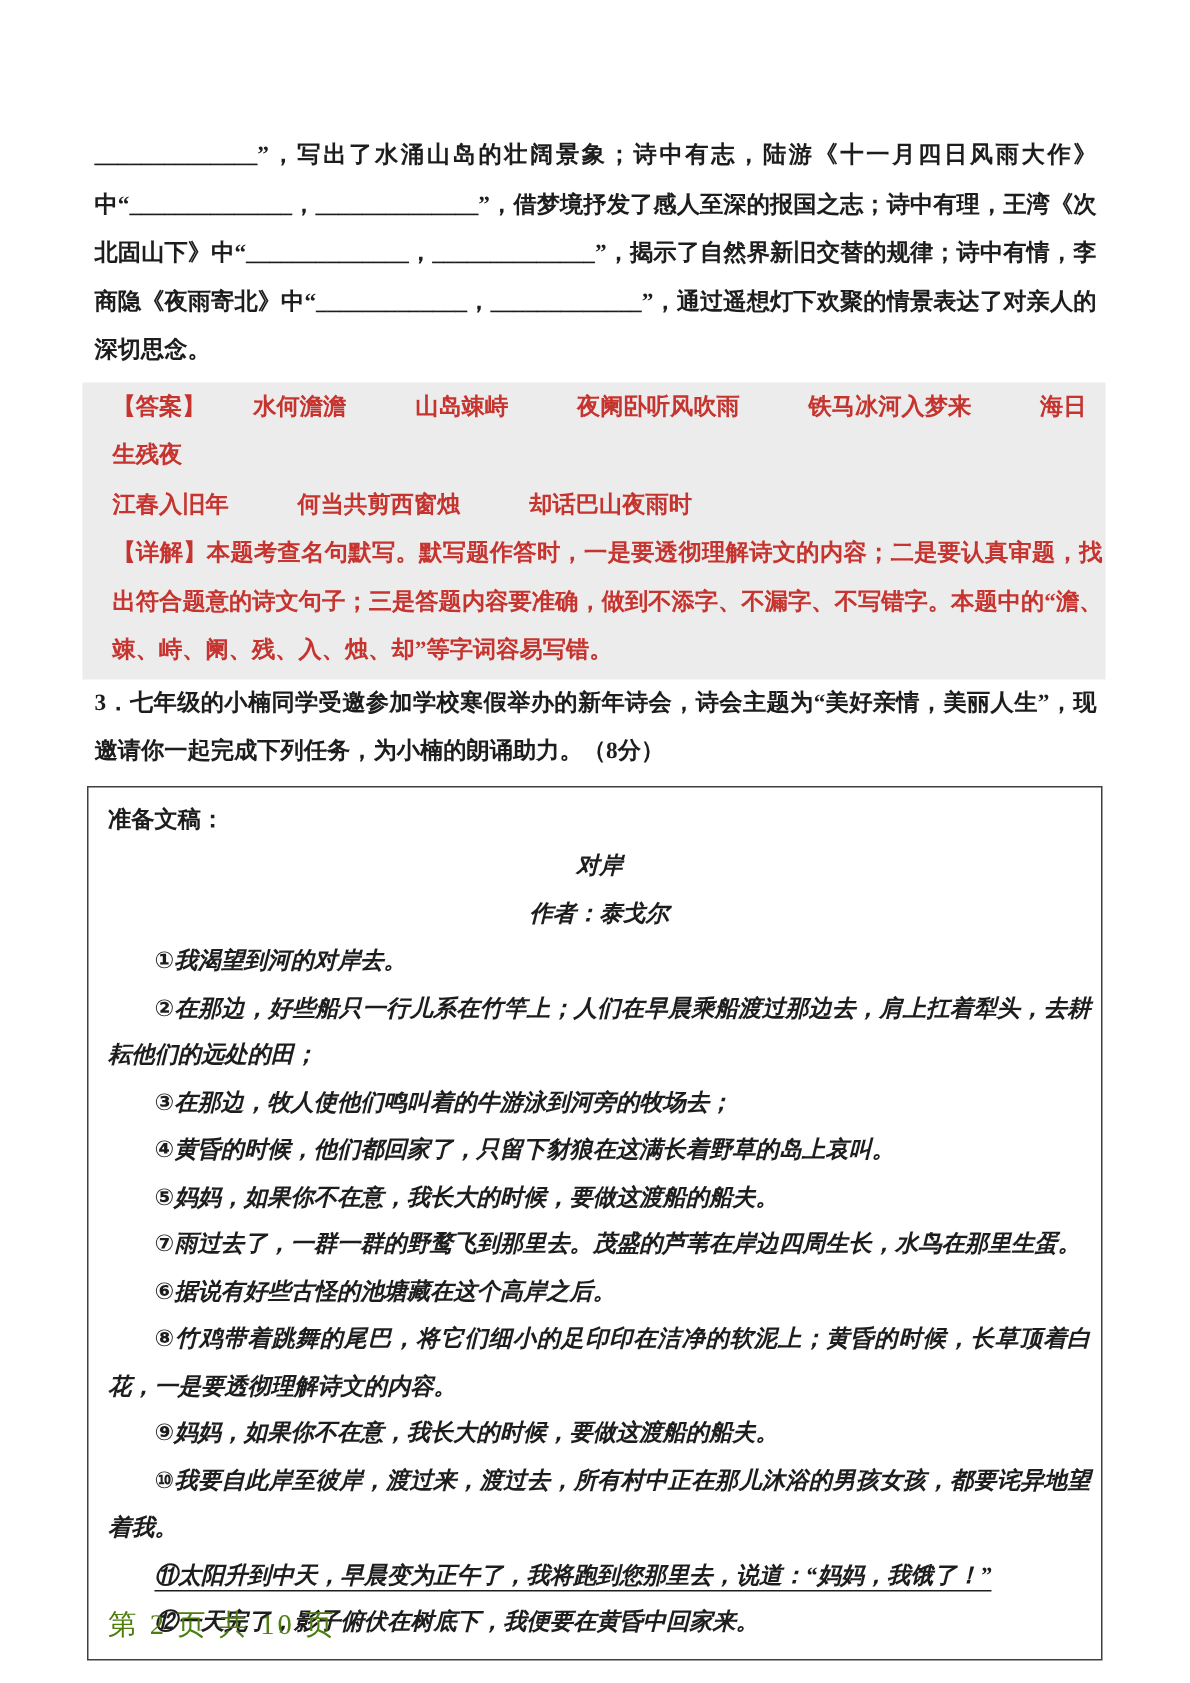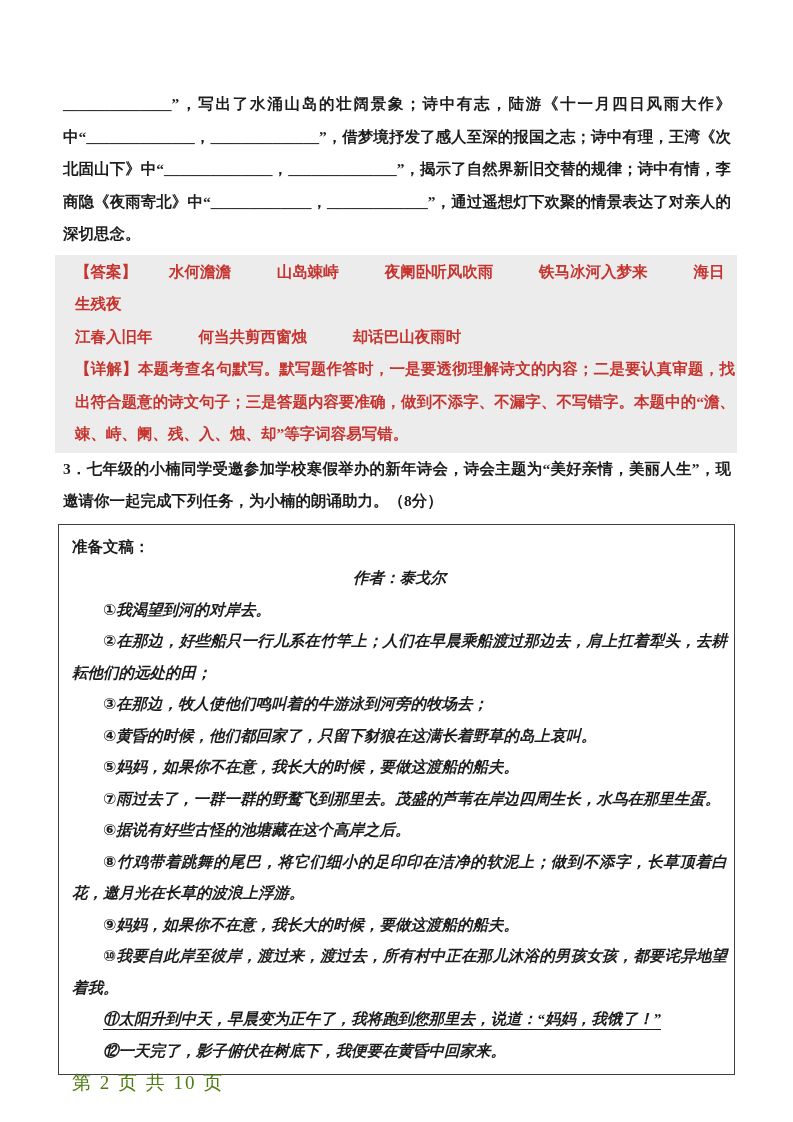--- a/index.html
+++ b/index.html
@@ -93,29 +93,30 @@
         <span class="ans">何当共剪西窗烛</span>
         <span class="ans">却话巴山夜雨时</span>
       </div>
       <p class="detail"><span>【详解】</span><span>本题考查名句默写。默写题作答时，一是要透彻理解诗文的内容；二是要认真审题，找出符合题意的诗文句子；三是答题内容要准确，做到不添字、不漏字、不写错字。本题中的“澹、竦、峙、阑、残、入、烛、却”等字词容易写错。</span></p>
     </div>
 
     <p class="body-text q3">3．七年级的小楠同学受邀参加学校寒假举办的新年诗会，诗会主题为“美好亲情，美丽人生”，现邀请你一起完成下列任务，为小楠的朗诵助力。（8分）</p>
 
     <div class="script-box">
       <p class="script-label">准备文稿：</p>
+      <p class="poem-title">对岸</p>
       <p class="poem-author">作者：泰戈尔</p>
       <p class="poem-line">①我渴望到河的对岸去。</p>
       <p class="poem-line">②在那边，好些船只一行儿系在竹竿上；人们在早晨乘船渡过那边去，肩上扛着犁头，去耕耘他们的远处的田；</p>
       <p class="poem-line">③在那边，牧人使他们鸣叫着的牛游泳到河旁的牧场去；</p>
       <p class="poem-line">④黄昏的时候，他们都回家了，只留下豺狼在这满长着野草的岛上哀叫。</p>
       <p class="poem-line">⑤妈妈，如果你不在意，我长大的时候，要做这渡船的船夫。</p>
       <p class="poem-line">⑦雨过去了，一群一群的野鹜飞到那里去。茂盛的芦苇在岸边四周生长，水鸟在那里生蛋。</p>
       <p class="poem-line">⑥据说有好些古怪的池塘藏在这个高岸之后。</p>
-      <p class="poem-line">⑧竹鸡带着跳舞的尾巴，将它们细小的足印印在洁净的软泥上；做到不添字，长草顶着白花，邀月光在长草的波浪上浮游。</p>
+      <p class="poem-line">⑧竹鸡带着跳舞的尾巴，将它们细小的足印印在洁净的软泥上；黄昏的时候，长草顶着白花，一是要透彻理解诗文的内容。</p>
       <p class="poem-line">⑨妈妈，如果你不在意，我长大的时候，要做这渡船的船夫。</p>
       <p class="poem-line">⑩我要自此岸至彼岸，渡过来，渡过去，所有村中正在那儿沐浴的男孩女孩，都要诧异地望着我。</p>
       <p class="poem-line underlined">⑪太阳升到中天，早晨变为正午了，我将跑到您那里去，说道：“妈妈，我饿了！”</p>
       <p class="poem-line">⑫一天完了，影子俯伏在树底下，我便要在黄昏中回家来。</p>
     </div>
 
   </div>
 
   <div class="footer">
     <span>第 2 页 共 10 页</span>

